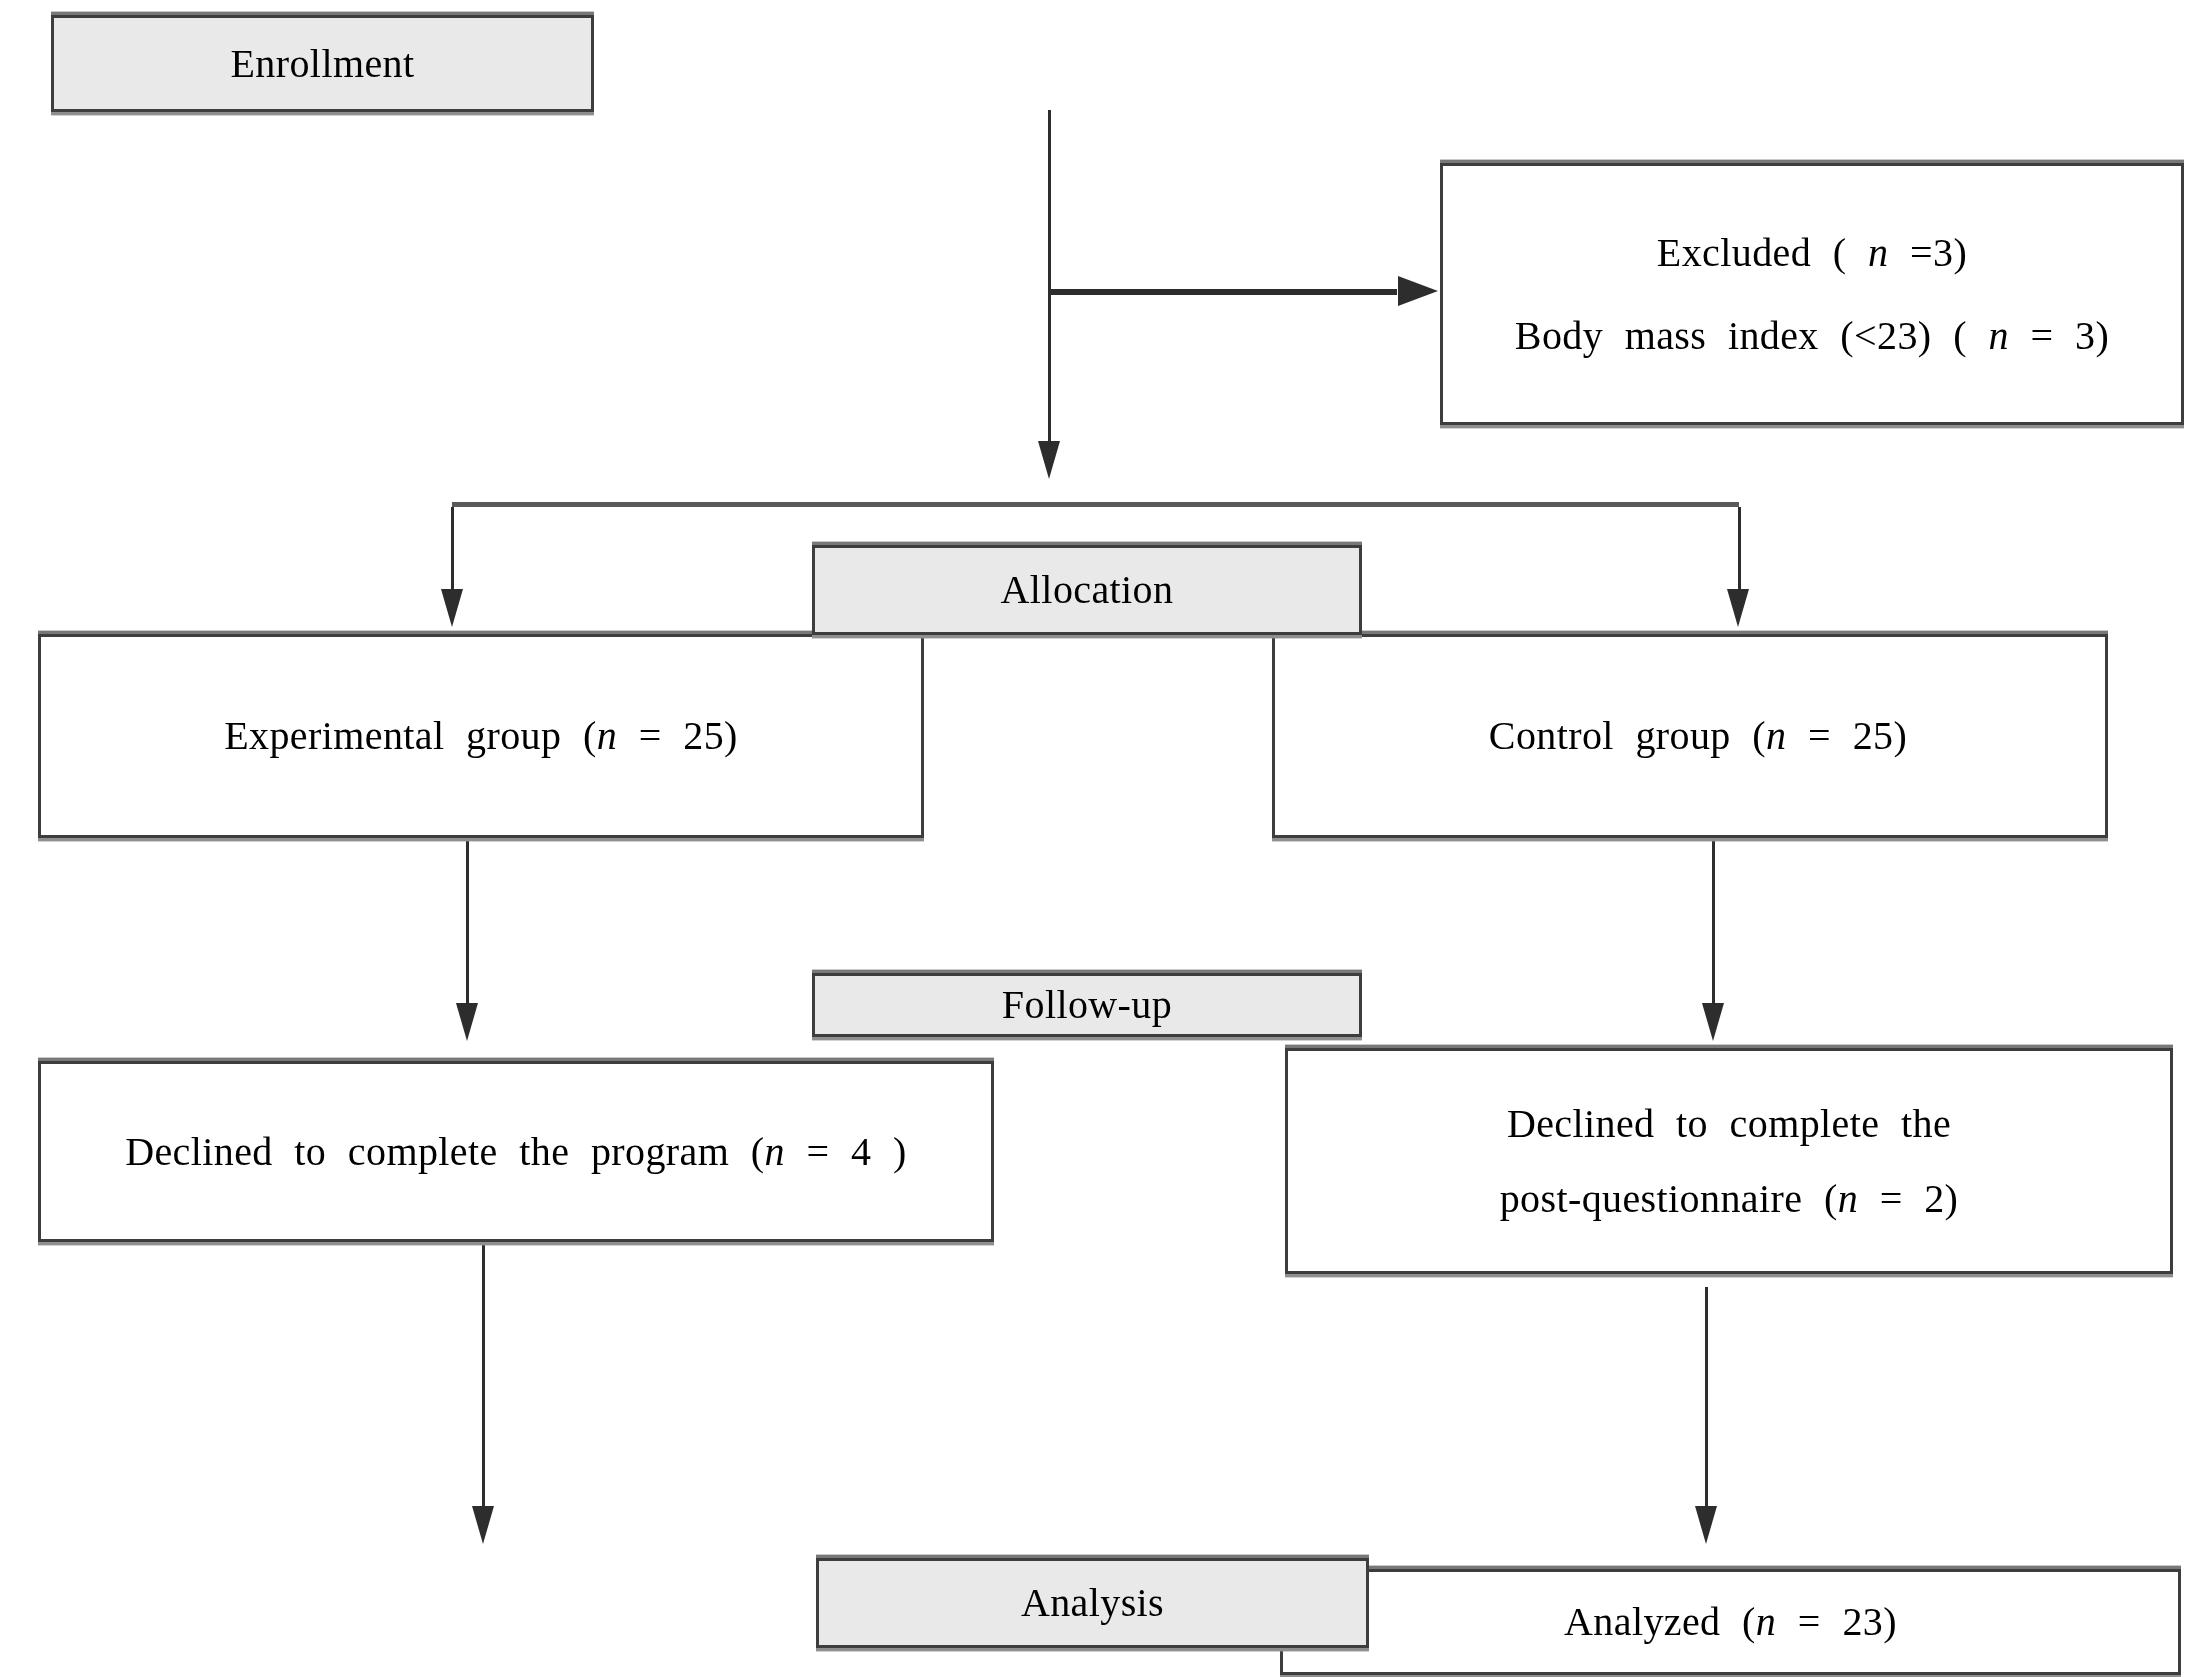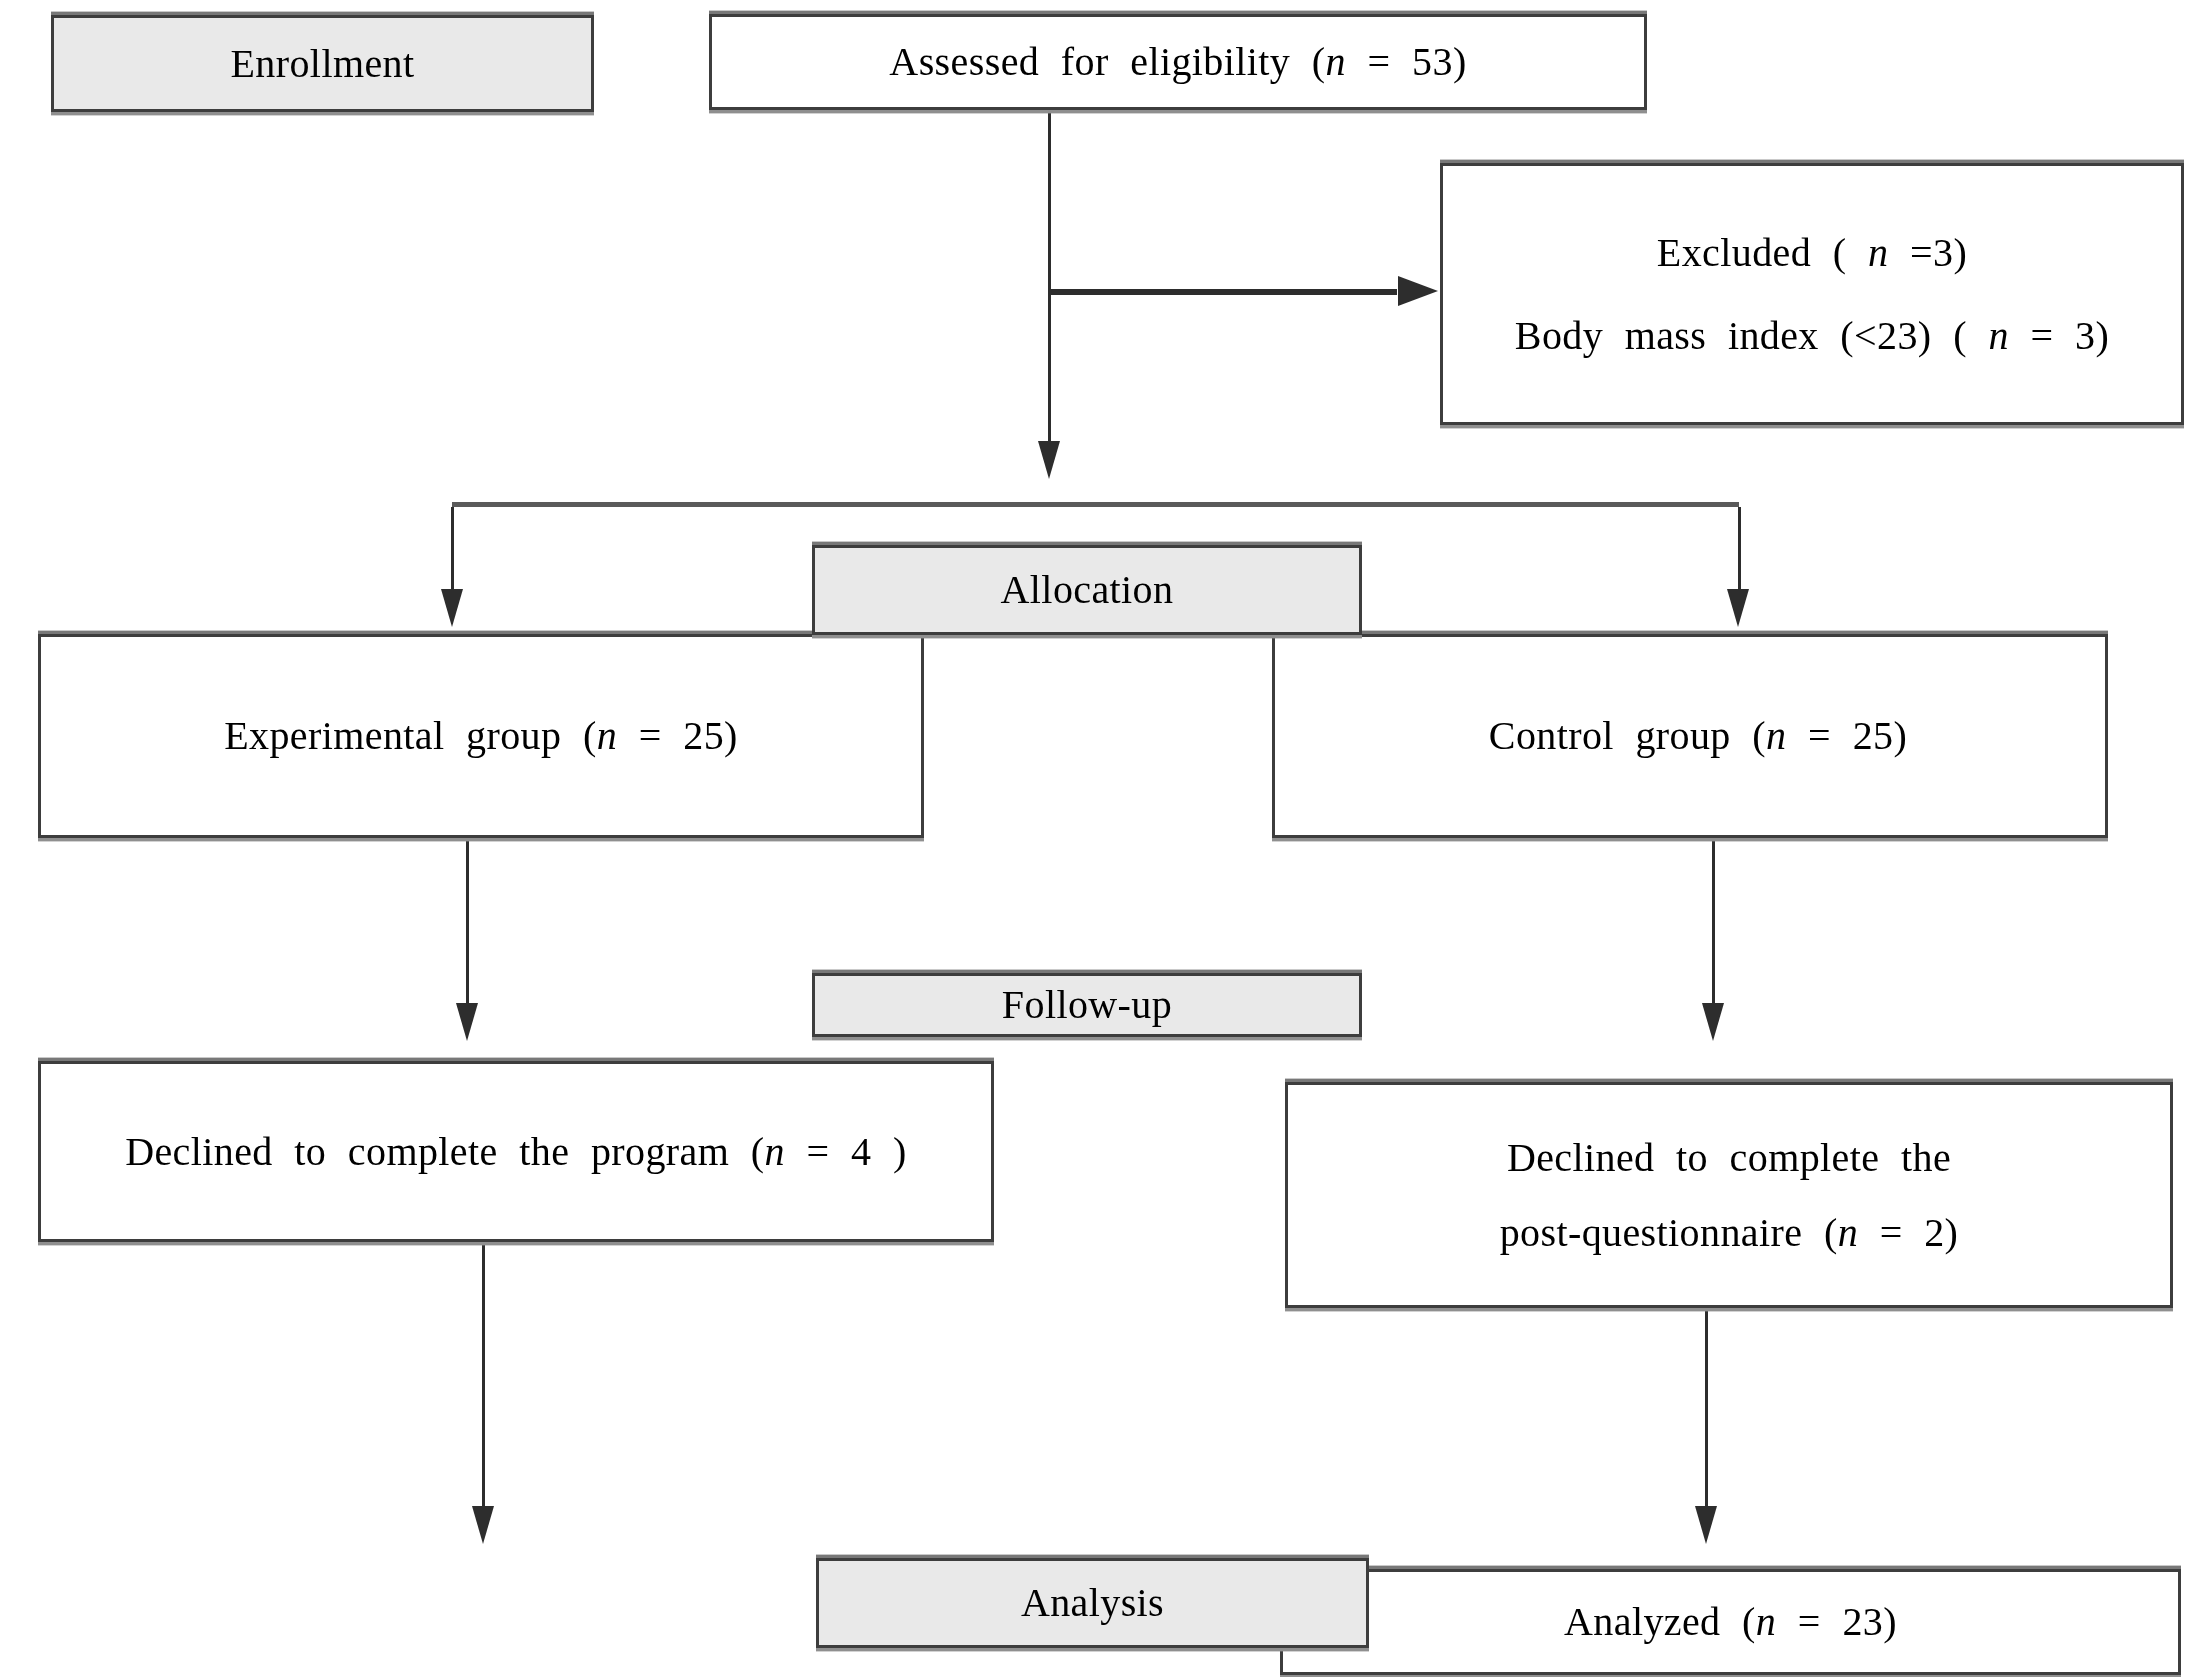--- a/index.html
+++ b/index.html
@@ -40,21 +40,21 @@
 
   
   #enrollment      {left:51px;   top:15px;   width:543px;  height:97px;}
   #assessed        {left:709px; top:13.7px;   width:938px; height:96px;}
   #excluded        {left:1440px; top:163px;  width:744px; height:262px; row-gap:33px;}
   #allocation      {left:812px; top:545px;  width:550px;  height:90px;}
   #experimental    {left:38px;   top:634px;  width:886px; height:204px;}
   #control         {left:1272px; top:634px;  width:836px; height:204px;padding-left:16px;}
   #followup        {left:812px; top:973px; width:550px;  height:64px;}
   #declined-exp    {left:38px;   top:1061px; width:956px; height:181px;}
-  #declined-ctrl   {left:1285px; top:1082px; width:888px; height:226px; row-gap:25px;}
+  #declined-ctrl   {left:1285px; top:1048px; width:888px; height:226px; row-gap:25px;}
   #analysis        {left:816px; top:1558px; width:553px;  height:90px;}
   #analyzed-exp    {left:13.7px;   top:1570px; width:882px; height:87px;}
   #analyzed-ctrl   {left:1280px; top:1569px; width:901px; height:106px;}
 
   
   .vline{position:absolute;width:2.7px;background:var(--line);z-index:1;}
   .hline{position:absolute;height:5.5px;background:var(--line);z-index:1;}
   .connector{position:absolute;height:4.8px;background:var(--connector);z-index:1;}
   .ah-down{
     position:absolute;width:0;height:0;z-index:1;
@@ -91,23 +91,20 @@
 </style>
 </head>
 <body>
 
 <div id="canvas">
 
   <div id="enrollment" class="fbox stage">
     <span class="bt">Enrollment</span>
   </div>
 
-  <div id="assessed" class="fbox white">
-    <span class="bt">Assessed for eligibility (<i>n</i> = 53)</span>
-  </div>
 
   <div id="excluded" class="fbox white">
     <span class="bt">Excluded ( <i>n</i> =3)</span>
     <span class="bt">Body mass index (&lt;23) ( <i>n</i> = 3)</span>
   </div>
 
   <div id="vline-assessed" class="vline"></div>
   <div id="ah-assessed" class="ah-down"></div>
   <div id="harrow-stem" class="hline"></div>
   <div id="ah-excluded" class="ah-right"></div>

